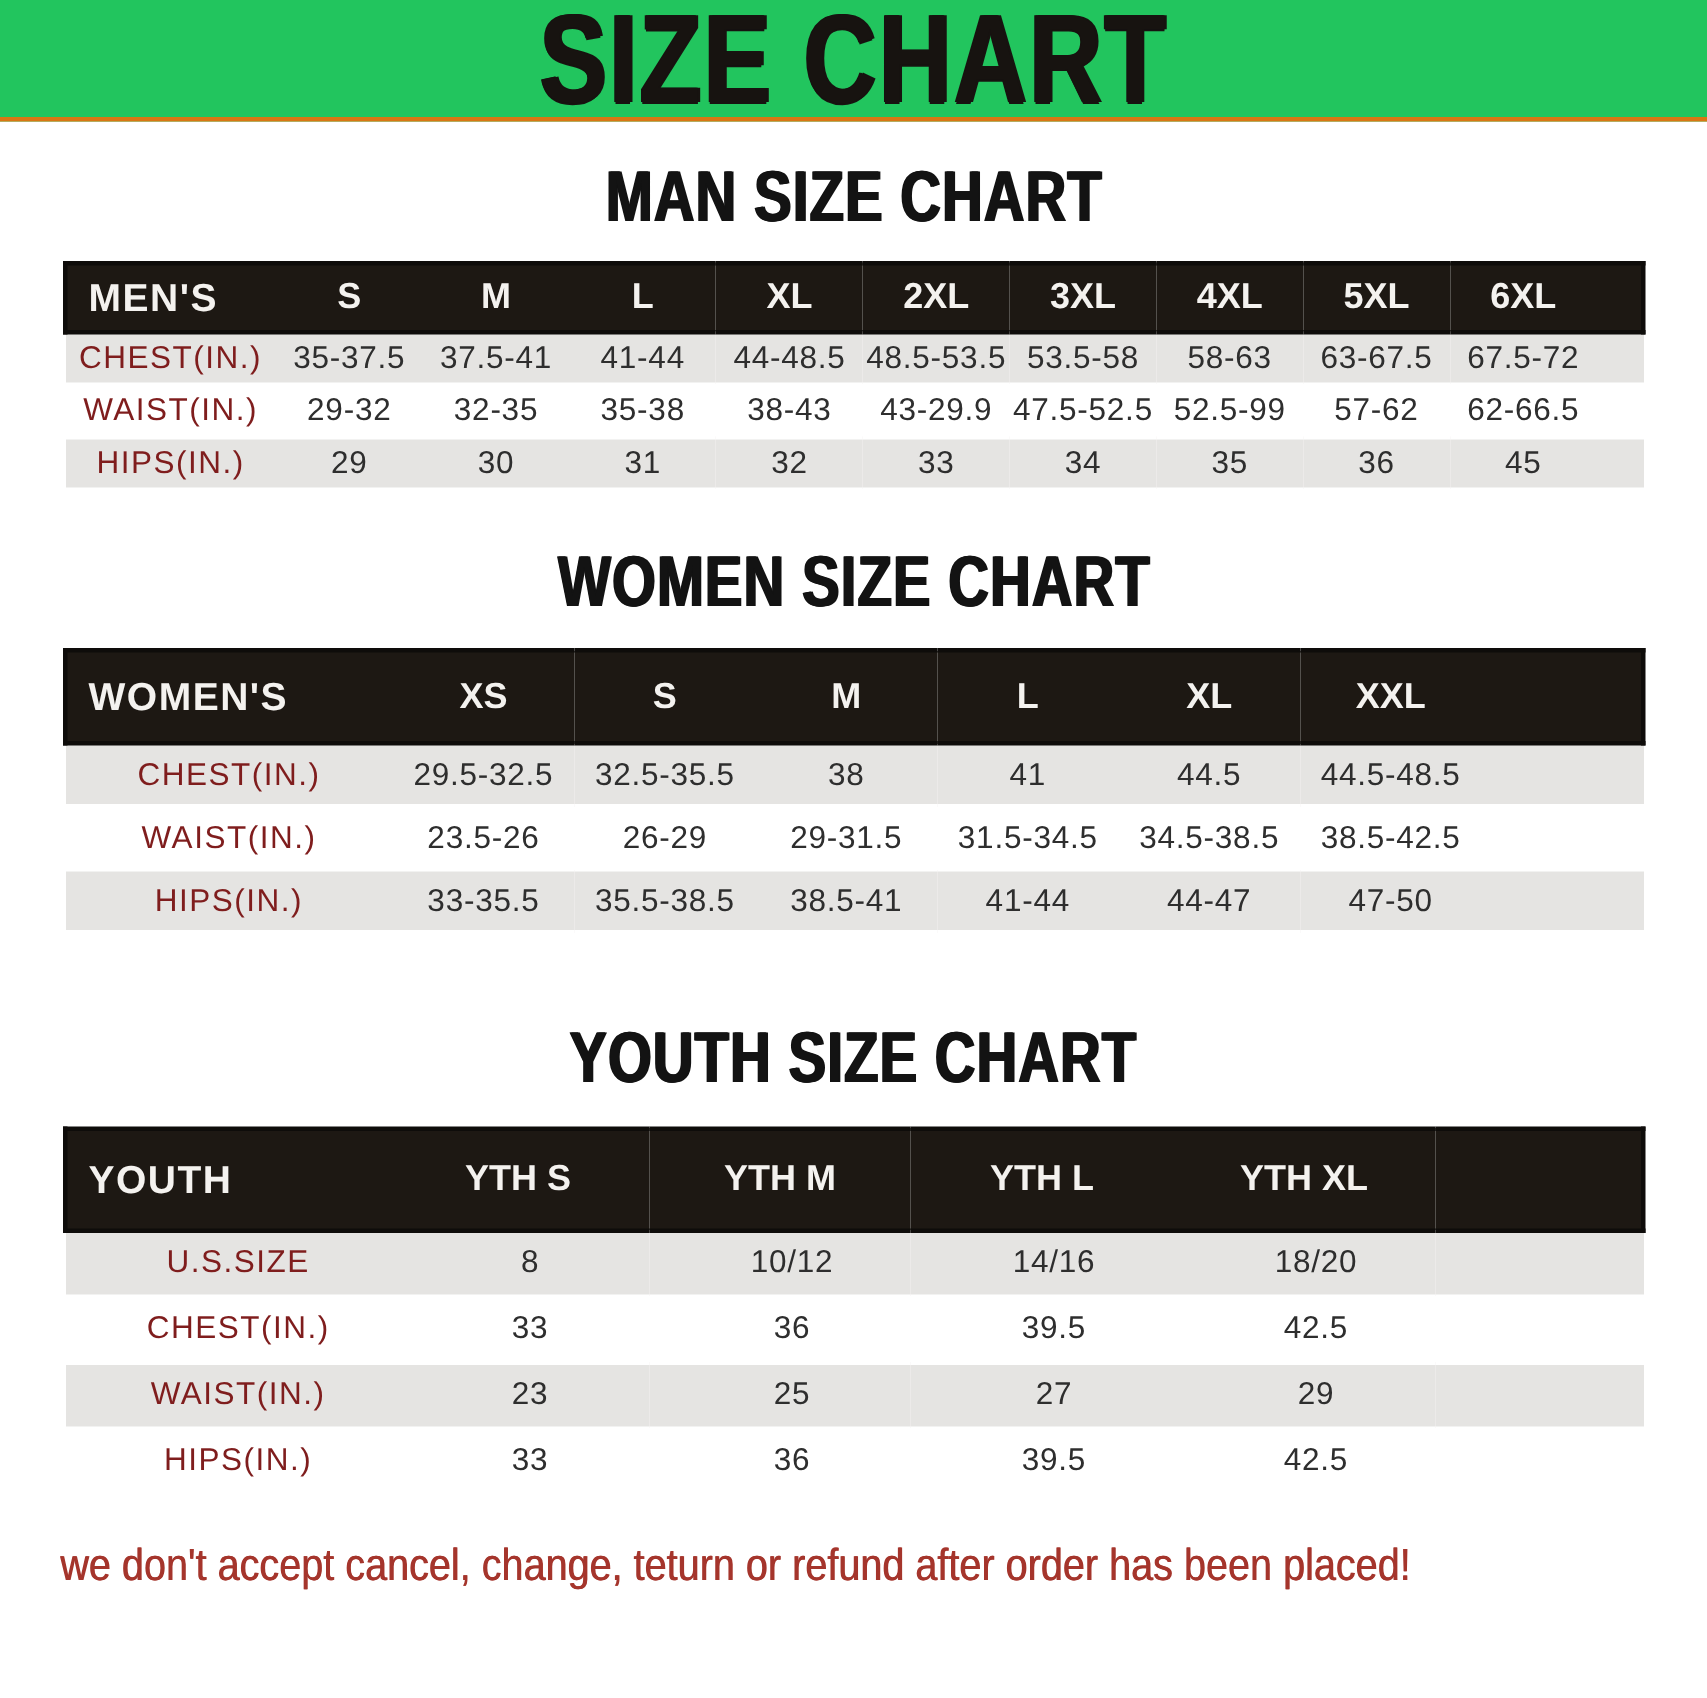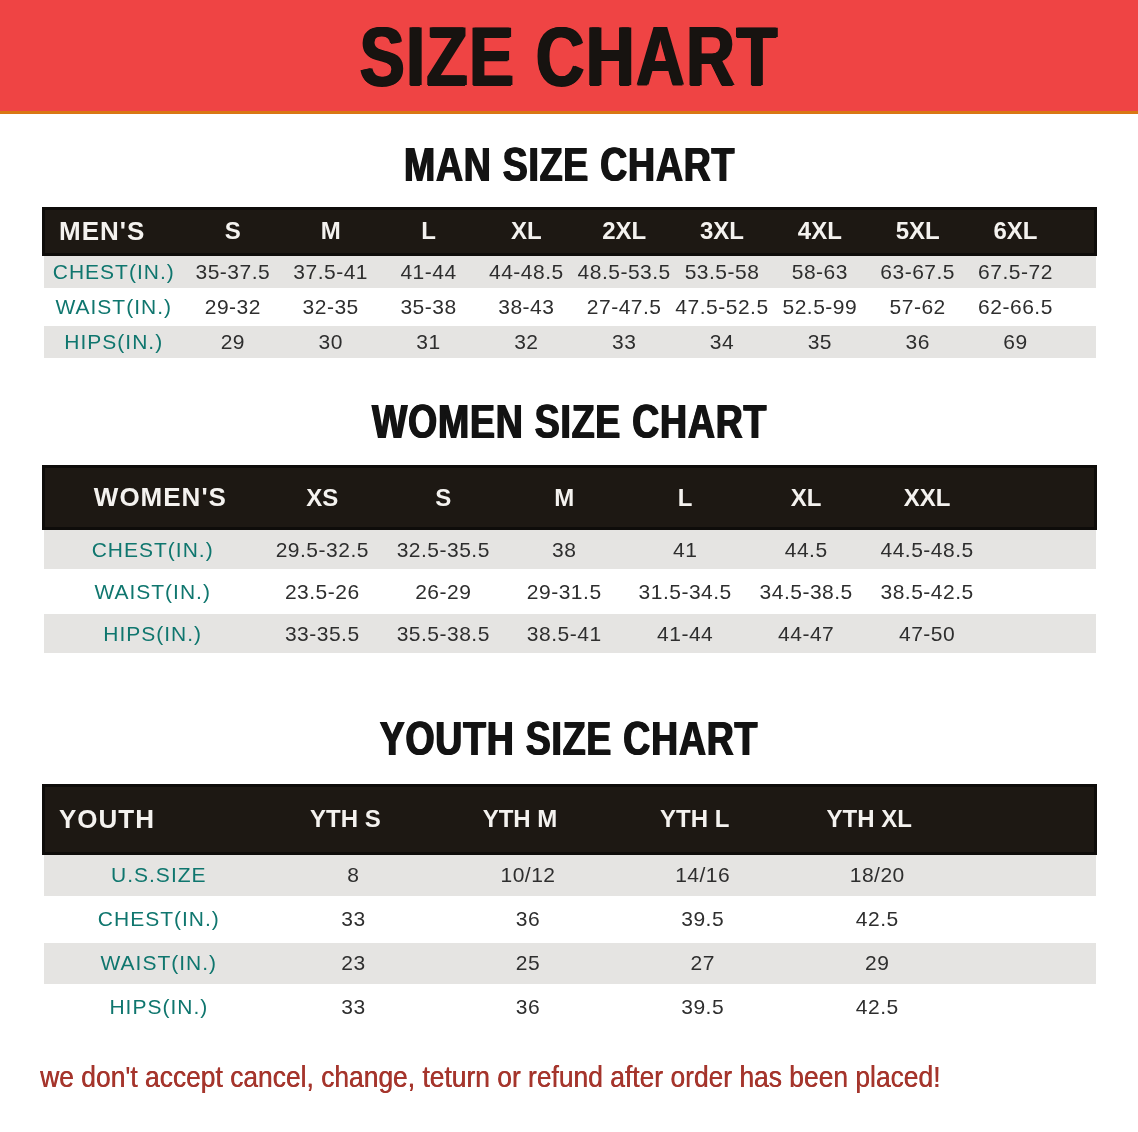--- a/index.html
+++ b/index.html
@@ -6,22 +6,22 @@
   html, body {
     margin: 0; padding: 0;
     width: 1138px; height: 1132px;
     background: #ffffff;
     overflow: hidden;
     font-family: "Liberation Sans", sans-serif;
   }
 
   
   .banner {
-    width: 100%; height: 114px;
-    background: #ef4444;
+    width: 100%; height: 81px;
+    background: #22c55e;
     border-bottom: 3px solid #d97713;
     display: flex; align-items: center; justify-content: center;
   }
   .banner h1 { margin: 0; line-height: 1; }
   .banner h1 span {
     display: inline-block;
     transform: scaleX(0.80);
     font-size: 84px; font-weight: 700;
     color: #171310;
     letter-spacing: 2px;
@@ -71,25 +71,25 @@
     text-align: center;
     font-size: 21px;
     color: #2e2e2e;
     letter-spacing: 0.5px;
     padding: 0;
     border-bottom: 3px solid #ffffff;
   }
   tbody tr:first-child td { border-top: 2px solid #ffffff; }
   tbody tr:nth-child(odd) td { background: #e5e4e2; }
   tbody tr:nth-child(even) td { background: #ffffff; }
-  tbody td.lbl { letter-spacing: 1px; color: #0f766e; }
+  tbody td.lbl { letter-spacing: 1px; color: #7f1d1d; }
 
   .t-men  thead th { height: 46px; }
   .t-men  tbody td { height: 35px; }
-  .t-women thead th { height: 62px; text-align: center; }
+  .t-women thead th { height: 62px; }
   .t-women tbody td { height: 42px; }
   .t-youth thead th { height: 68px; }
   .t-youth tbody td { height: 44px; padding-left: 16px; }
 
   
   .t-men  col.c-lbl { width: 13.35%; } .t-men  col.c-dat { width: 9.3%;  } .t-men  col.c-sp { width: 2.95%;  }
   .t-women col.c-lbl { width: 20.75%; } .t-women col.c-dat { width: 11.5%; } .t-women col.c-sp { width: 10.25%; }
   .t-youth col.c-lbl { width: 20.4%;  } .t-youth col.c-dat { width: 16.6%; } .t-youth col.c-sp { width: 13.2%;  }
 
   
@@ -155,38 +155,38 @@
           <td>63-67.5</td>
           <td>67.5-72</td>
           <td></td>
         </tr>
         <tr>
           <td class="lbl">WAIST(IN.)</td>
           <td>29-32</td>
           <td>32-35</td>
           <td>35-38</td>
           <td>38-43</td>
-          <td>27-47.5</td>
+          <td>43-29.9</td>
           <td>47.5-52.5</td>
           <td>52.5-99</td>
           <td>57-62</td>
           <td>62-66.5</td>
           <td></td>
         </tr>
         <tr>
           <td class="lbl">HIPS(IN.)</td>
           <td>29</td>
           <td>30</td>
           <td>31</td>
           <td>32</td>
           <td>33</td>
           <td>34</td>
           <td>35</td>
           <td>36</td>
-          <td>69</td>
+          <td>45</td>
           <td></td>
         </tr>
       </tbody>
   </table>
 </section>
 
 <section>
   <h2 class="h-women"><span>WOMEN SIZE CHART</span></h2>
   <table class="t-women has-spacer">
     <colgroup>

